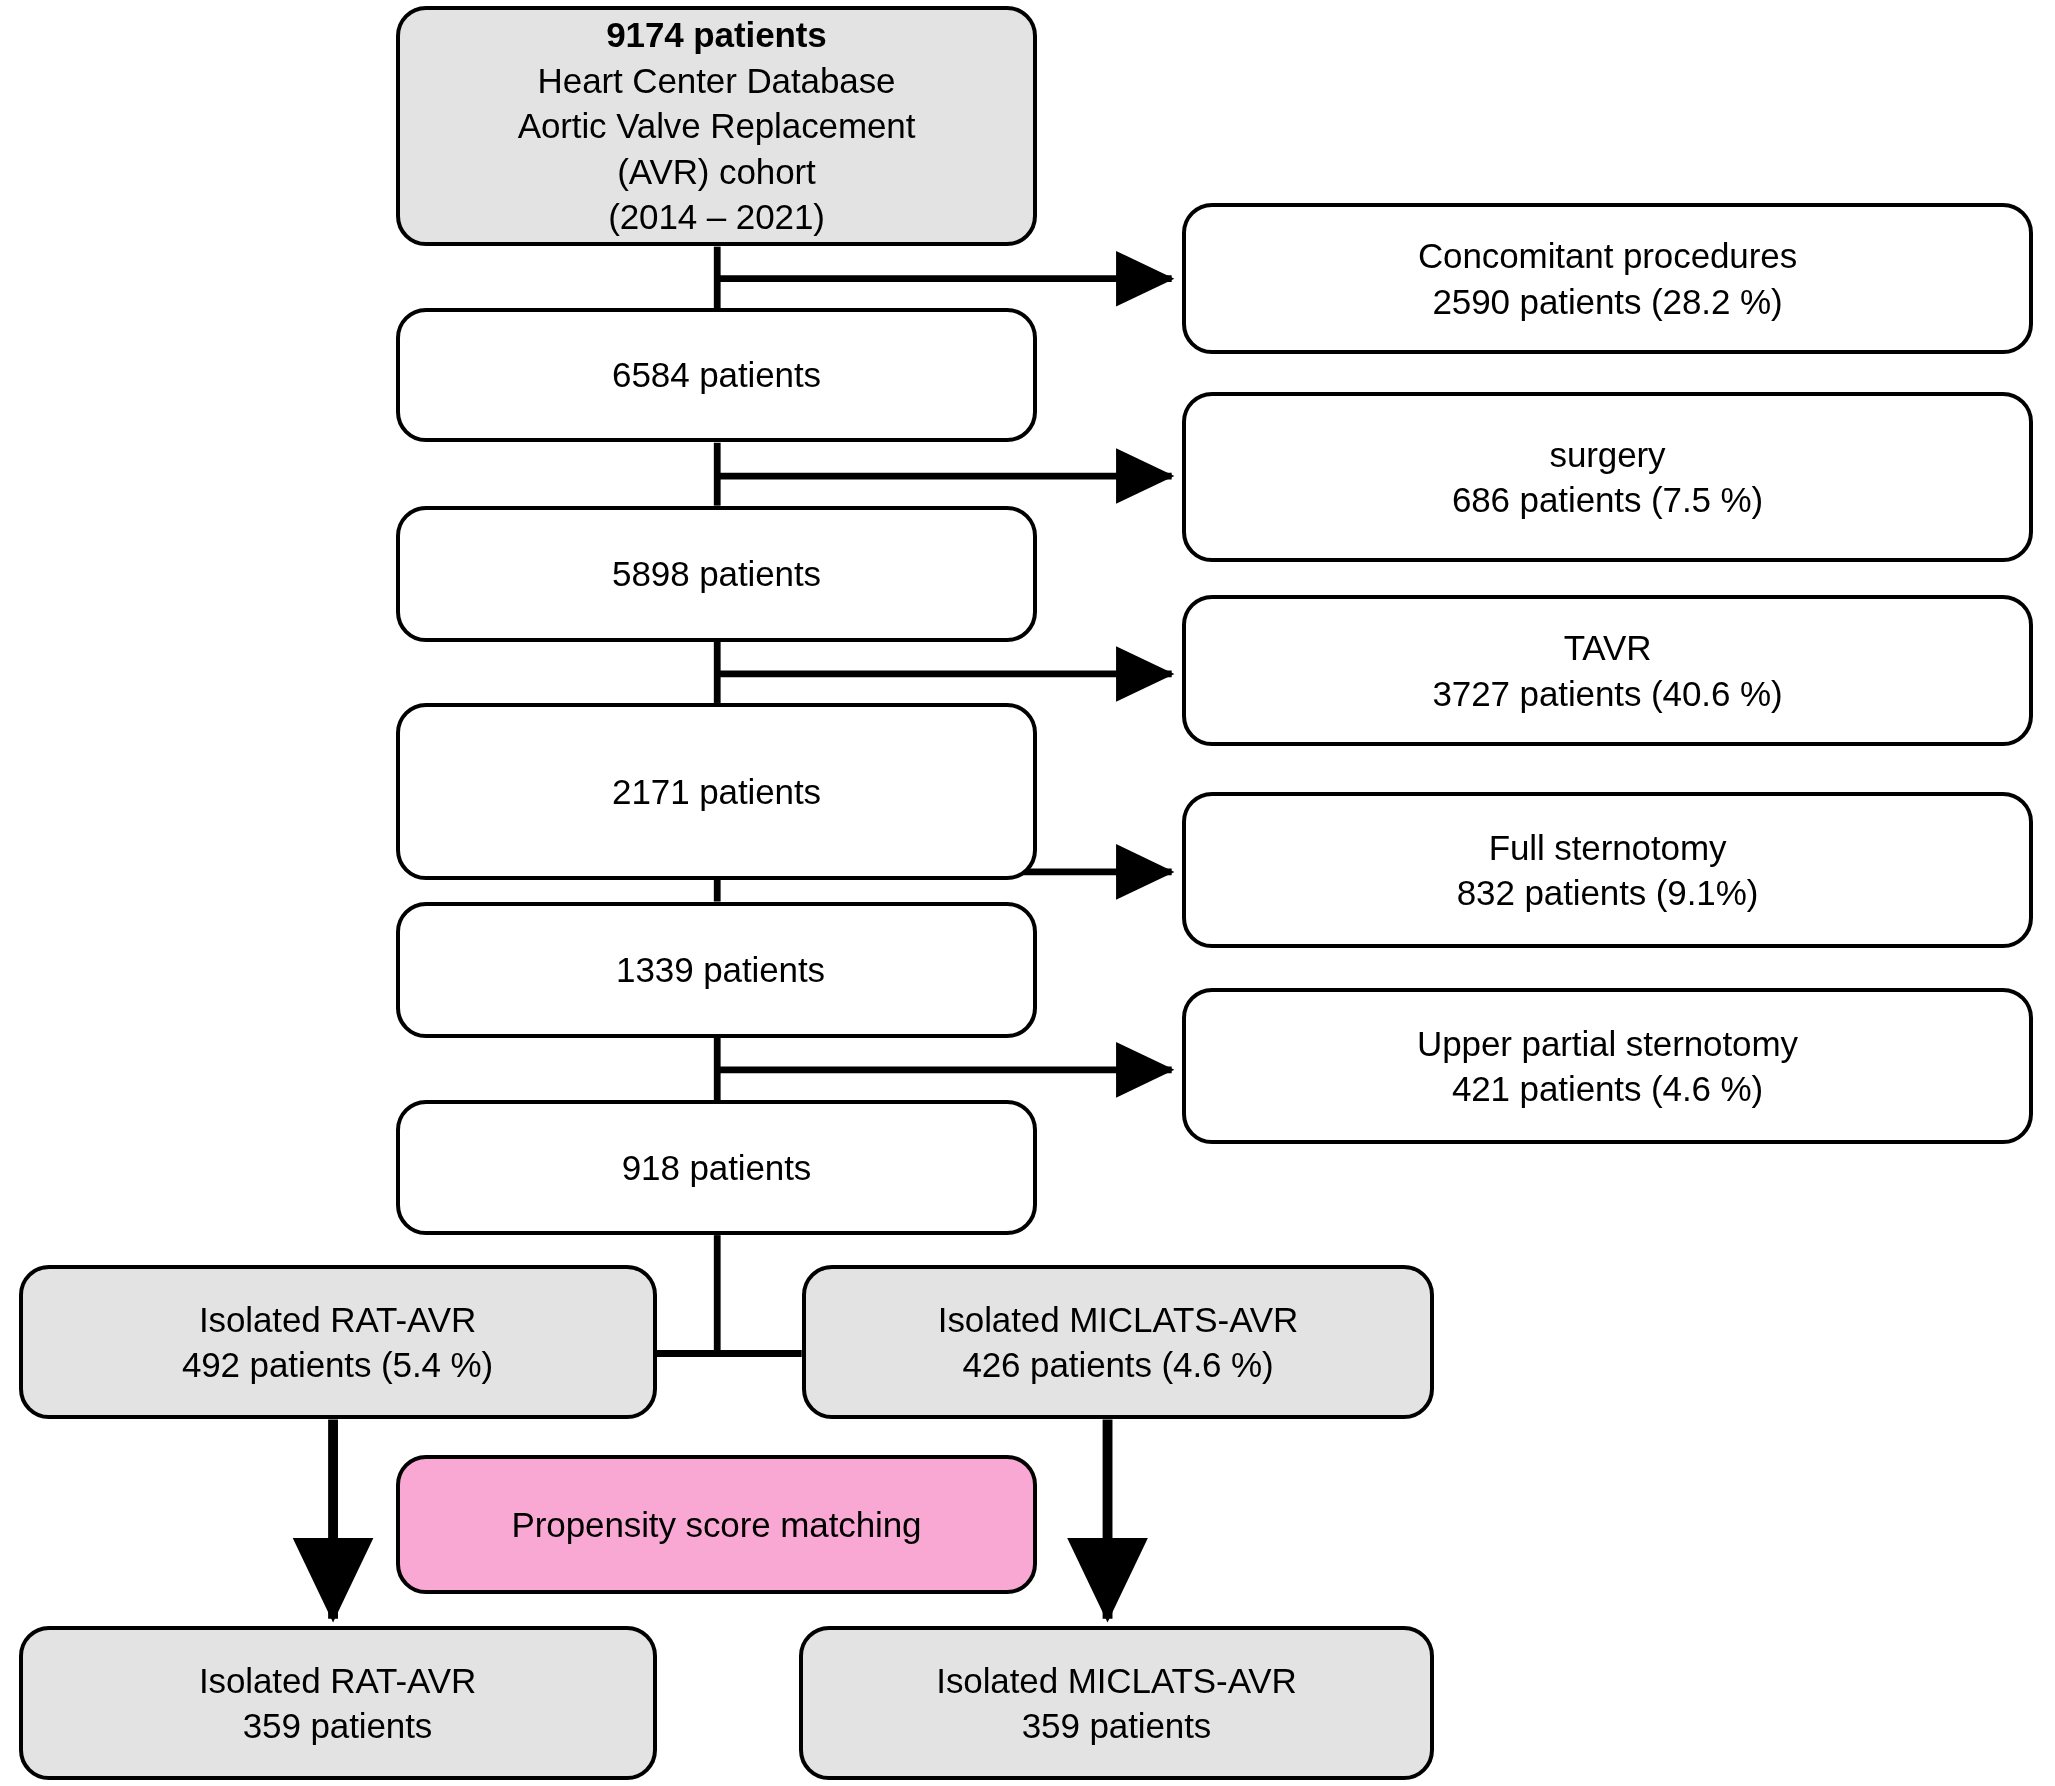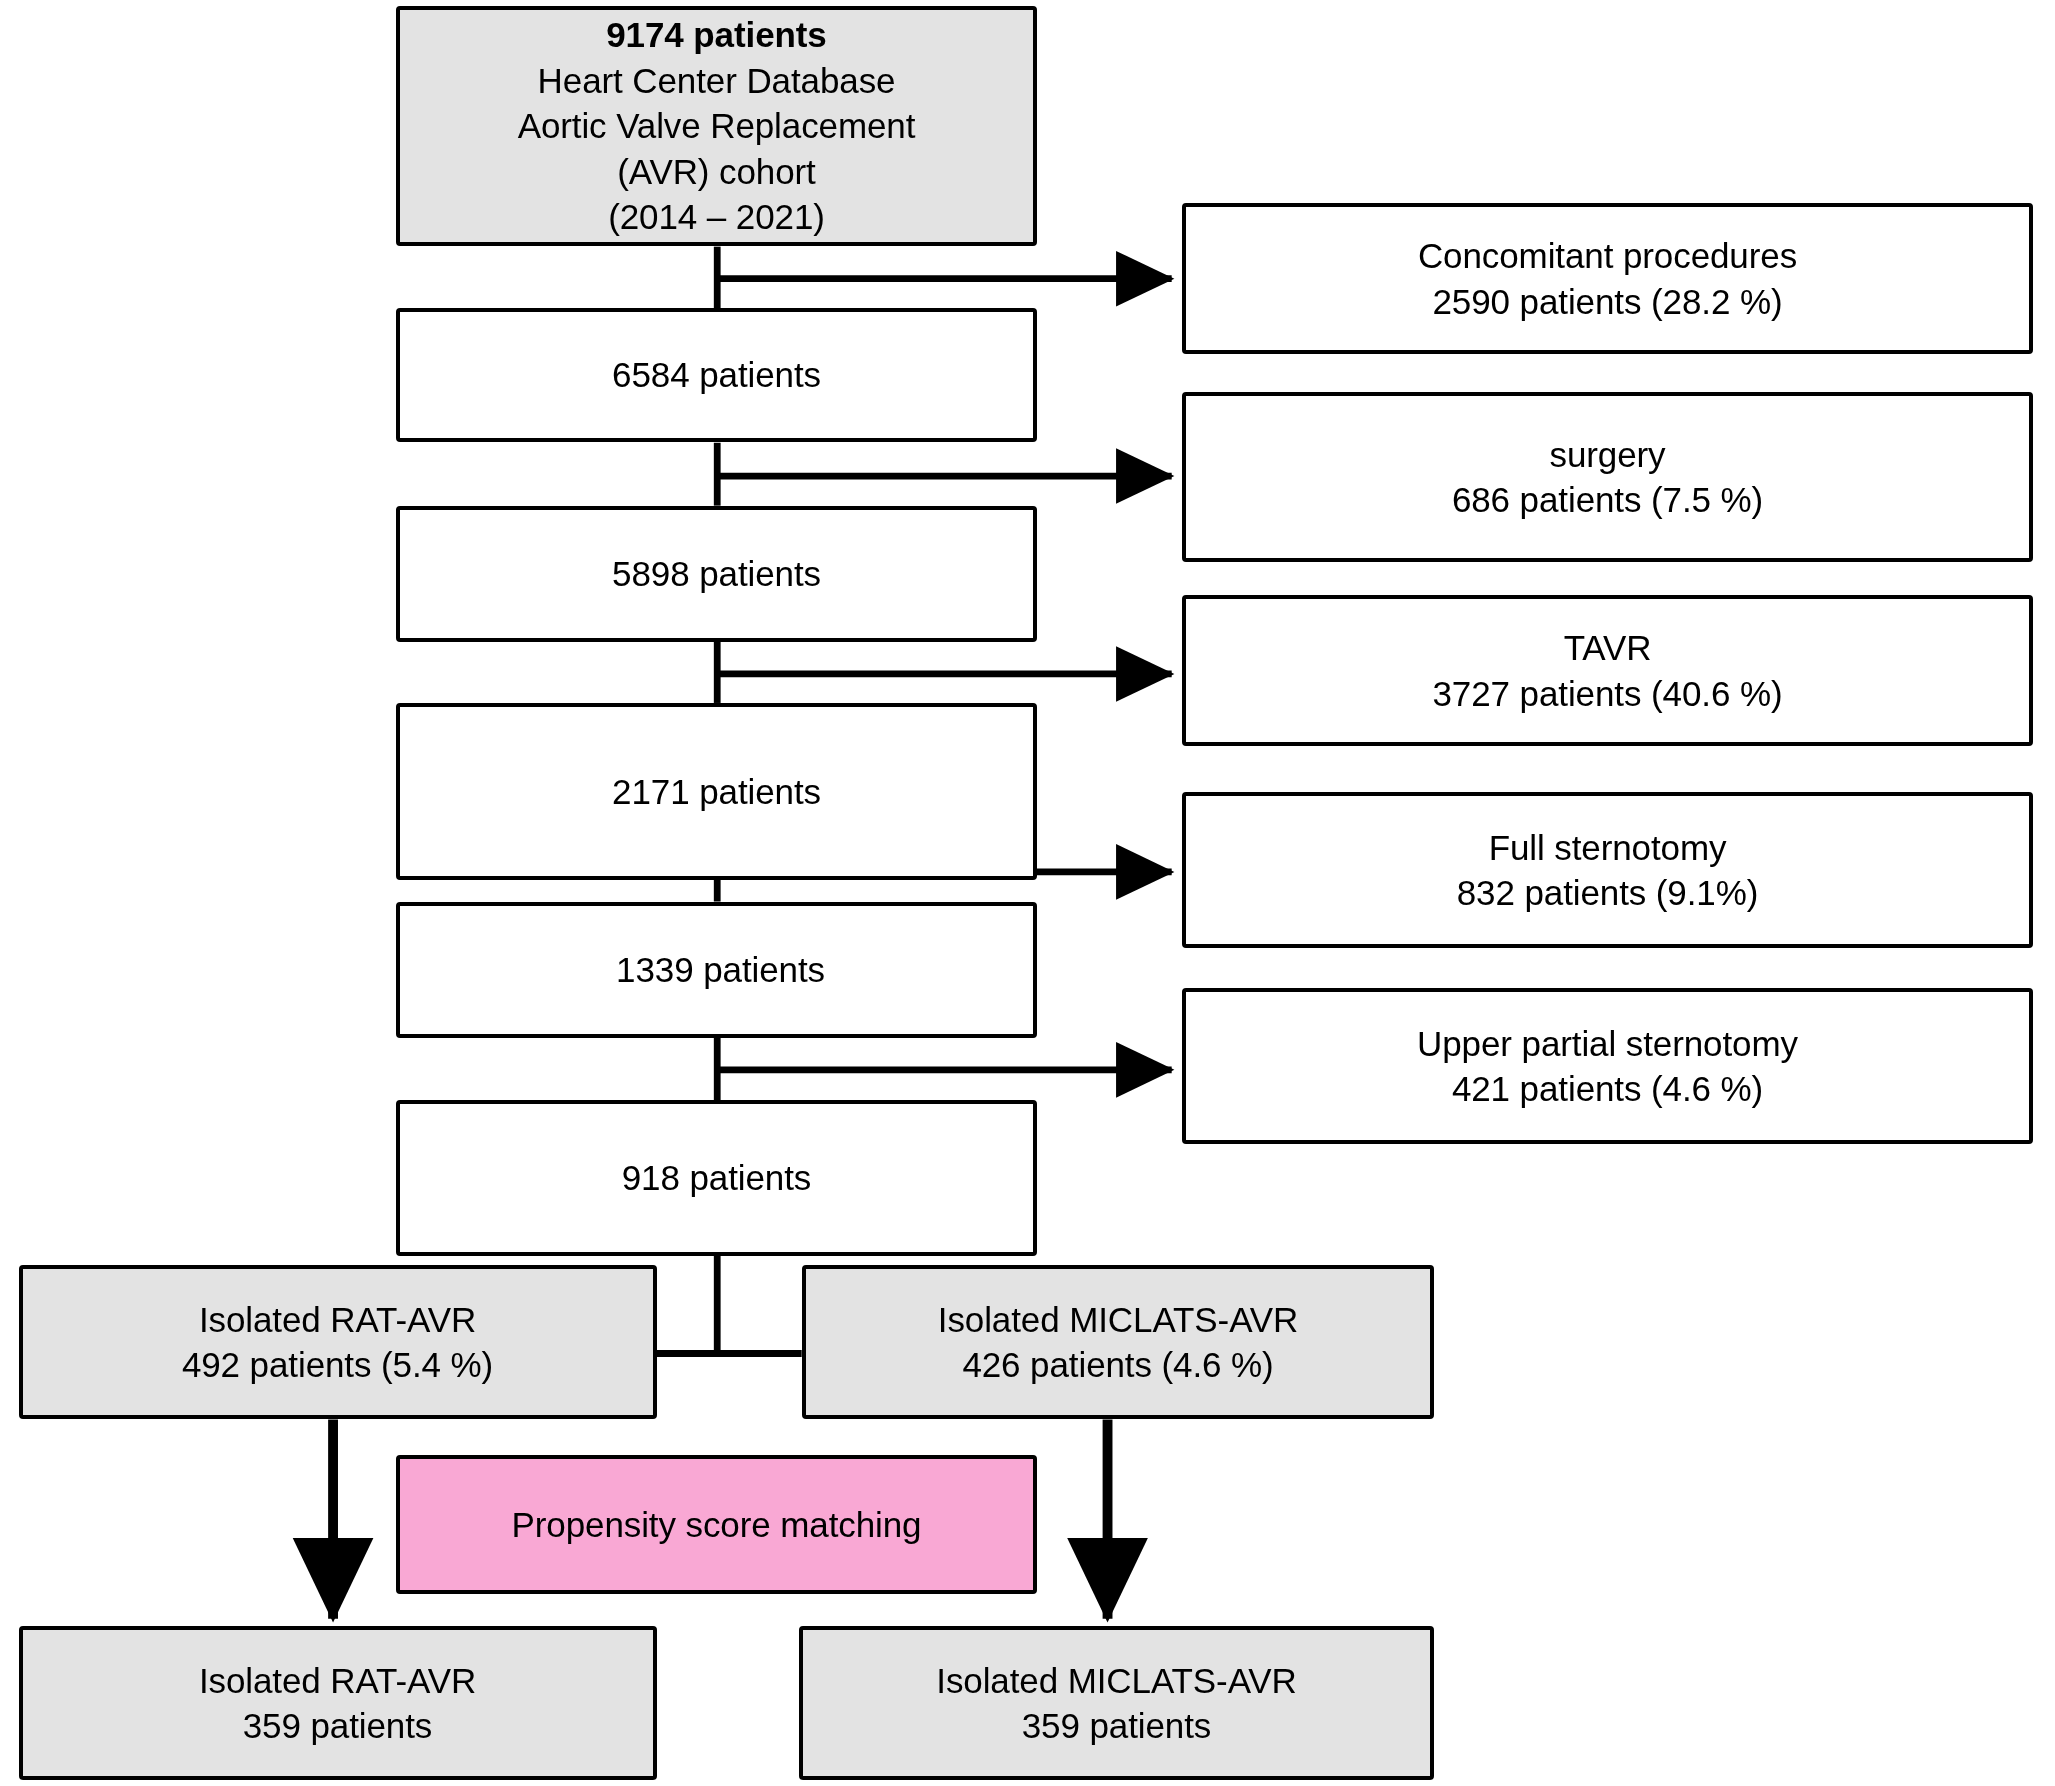--- a/index.html
+++ b/index.html
@@ -24,21 +24,21 @@
     left: 0;
     top: 0;
     width: 2056px;
     height: 1787px;
     pointer-events: none;
   }
   .node {
     position: absolute;
     box-sizing: border-box;
     border: 4.3px solid #000000;
-    border-radius: 4px;
+    border-radius: 30px;
     display: flex;
     flex-direction: column;
     align-items: center;
     justify-content: center;
     text-align: center;
     background: #ffffff;
     z-index: 5;
   }
   .node.gray  { background: #e3e3e3; }
   .node.white { background: #ffffff; }
@@ -111,21 +111,21 @@
   </div>
 
   <div class="node white" style="left:396px; top:703px; width:641px; height:177px;">
     <span class="line">2171 patients</span>
   </div>
 
   <div class="node white" style="left:396px; top:902px; width:641px; height:136px;padding-left:8px;">
     <span class="line">1339 patients</span>
   </div>
 
-  <div class="node white" style="left:396px; top:1100px; width:641px; height:156px;">
+  <div class="node white" style="left:396px; top:1100px; width:641px; height:135px;">
     <span class="line">918 patients</span>
   </div>
 
   <div class="node white" style="left:1182px; top:203px; width:851px; height:151px;">
     <span class="line">Concomitant procedures</span>
     <span class="line">2590 patients (28.2 %)</span>
   </div>
 
   <div class="node white" style="left:1182px; top:392px; width:851px; height:170px;">
     <span class="line">surgery</span>

